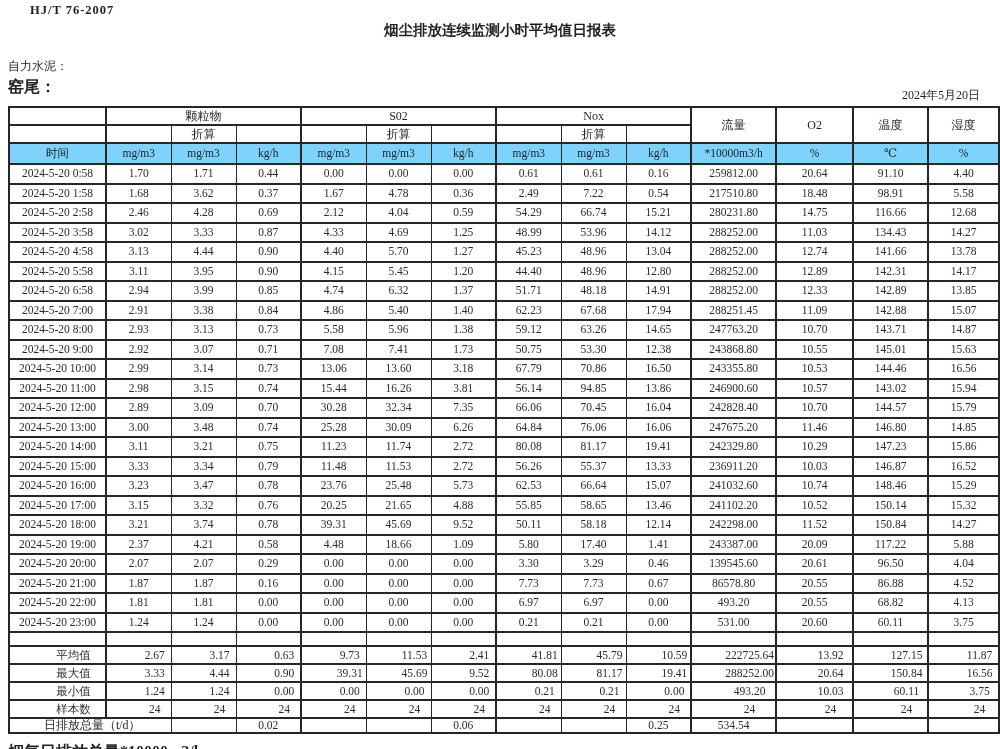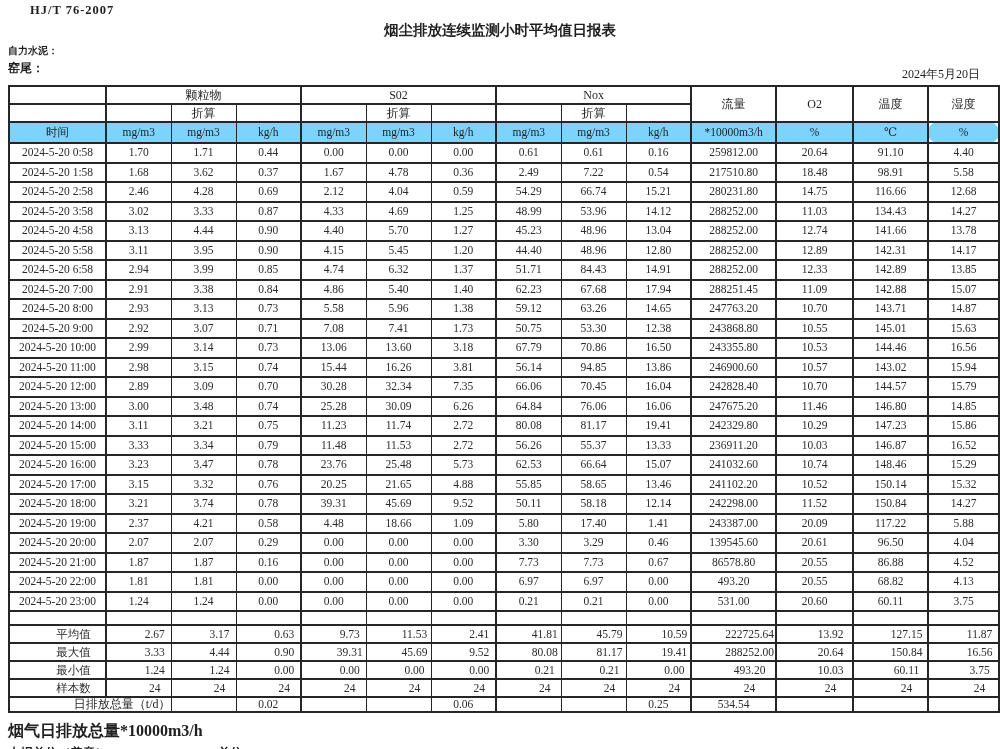--- a/index.html
+++ b/index.html
@@ -3,46 +3,46 @@
 <meta charset="utf-8">
 <style>
   html,body{margin:0;padding:0;}
   body{
     width:1000px;height:749px;background:#ffffff;color:#1f1f1f;
     font-family:"Liberation Serif","DejaVu Serif",serif;
     position:relative;overflow:hidden;
   }
   .doc-code{margin:3px 0 0 30px;font-size:12.5px;font-weight:bold;letter-spacing:1px;}
   .title{margin-top:3px;text-align:center;font-size:14.5px;font-weight:bold;}
-  .company{margin:4px 0 0 8px;font-size:10px;font-weight:bold;}
+  .company{margin:18px 0 0 8px;font-size:12px;font-weight:normal;}
   .site-row{margin:2px 8px 0 8px;display:flex;justify-content:space-between;align-items:flex-end;}
-  .site{font-size:12px;font-weight:bold;}
+  .site{font-size:16px;font-weight:bold;}
   .date{font-size:12px;font-weight:normal;padding-right:12px;position:relative;top:6px;}
 
   table{
     border-collapse:collapse;table-layout:fixed;width:990px;margin:8px 0 0 8px;
     font-size:11.5px;
   }
   td{
     border:1px solid #262626;border-top-width:2px;border-bottom-width:2px;
     text-align:center;padding:0;overflow:hidden;white-space:nowrap;
     height:17px;line-height:17px;color:#2b2b2b;
   }
   tr td:first-child{border-left-width:2px;}
-  tr td:last-child{border-right-width:2px;border-radius:10px;}
+  tr td:last-child{border-right-width:2px;}
   td.gsep{border-left-width:2px;}
   thead td{color:#1f1f1f;}
   tr.hrow td{height:16px;line-height:16px;font-size:12px;}
   tr.units-row td{background:#7dd3fc;height:19px;line-height:19px;}
   tr.dr td{height:17.5px;line-height:17.5px;}
   td.o2cell{line-height:24px;}
   tr.blank-row td{height:12px;}
   tr.sum-row td{height:16px;line-height:16px;padding-left:32px;}
   tr.total-row td{height:13px;line-height:13px;}
-  td.label-left{text-align:right;padding-left:4px;font-size:12px;color:#1f1f1f;}
+  td.label-left{text-align:center;padding-left:4px;font-size:12px;color:#1f1f1f;}
 
   .footer1{margin:8px 0 0 8px;font-size:16px;font-weight:bold;}
   .footer2{margin:3px 0 0 8px;font-size:12.5px;font-weight:bold;display:flex;}
   .footer2 .unit-label{margin-left:110px;}
 </style>
 </head>
 <body>
 
 <div class="doc-code">HJ/T  76-2007</div>
 <div class="title">烟尘排放连续监测小时平均值日报表</div>
@@ -208,21 +208,21 @@
       </tr>
       <tr class="dr">
         <td>2024-5-20 6:58</td>
         <td class="gsep">2.94</td>
         <td>3.99</td>
         <td>0.85</td>
         <td class="gsep">4.74</td>
         <td>6.32</td>
         <td>1.37</td>
         <td class="gsep">51.71</td>
-        <td>84.43</td>
+        <td>48.18</td>
         <td>14.91</td>
         <td class="gsep">288252.00</td>
         <td class="gsep o2cell">12.33</td>
         <td class="gsep">142.89</td>
         <td class="gsep">13.85</td>
       </tr>
       <tr class="dr">
         <td>2024-5-20 7:00</td>
         <td class="gsep">2.91</td>
         <td>3.38</td>

